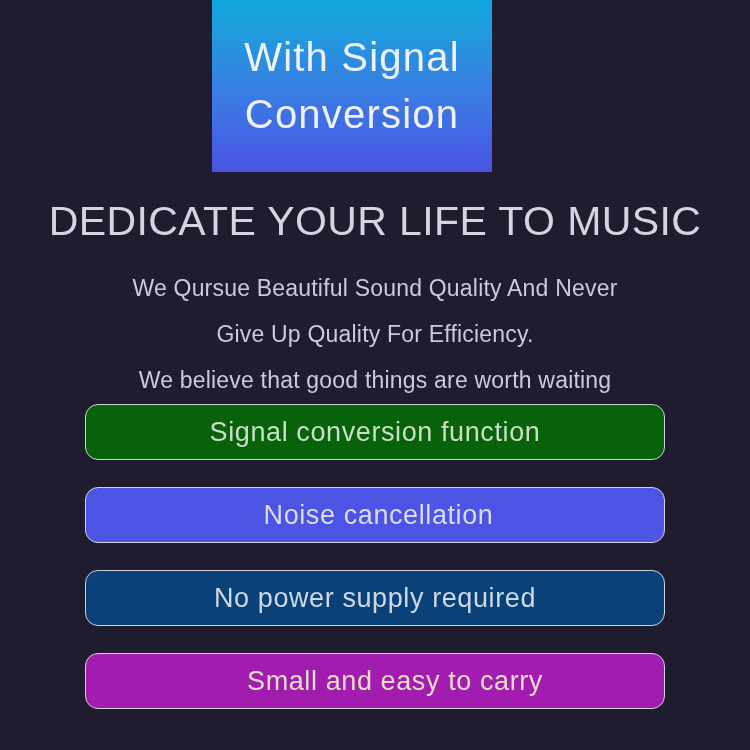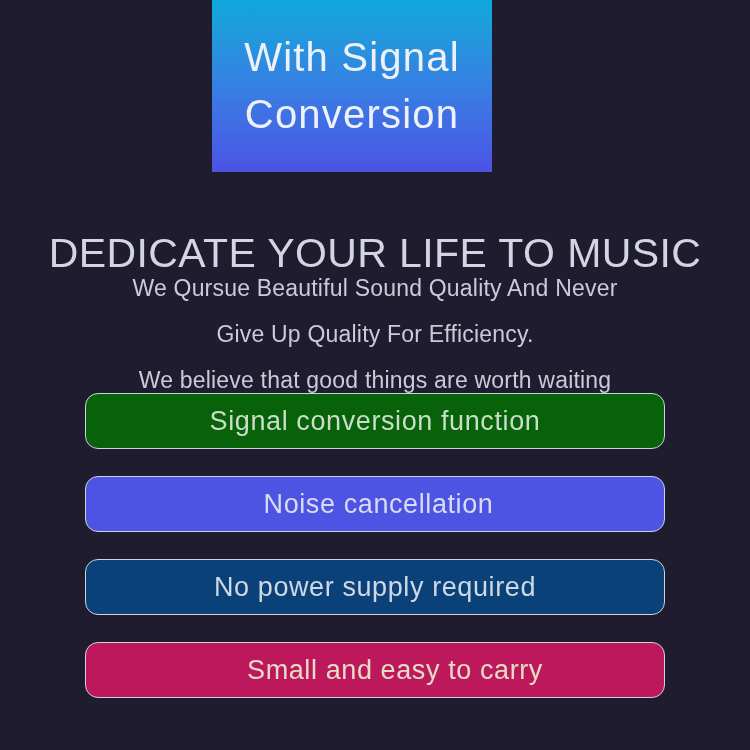--- a/index.html
+++ b/index.html
@@ -51,21 +51,20 @@
     position: absolute;
     left: 0;
     top: 198px;
     width: 750px;
     text-align: center;
     color: #d3d5e0;
     font-size: 41px;
     font-weight: 300;
     letter-spacing: 0.4px;
     white-space: nowrap;
-    margin-top: 32px;
   }
 
   
   .paragraph {
     position: absolute;
     left: 0;
     top: 265px;
     width: 750px;
     text-align: center;
   }
@@ -75,21 +74,21 @@
     font-weight: 300;
     line-height: 46px;
     letter-spacing: 0.2px;
     white-space: nowrap;
   }
 
   
   .features {
     position: absolute;
     left: 85px;
-    top: 393px;
+    top: 404px;
     width: 580px;
   }
   .feature-btn {
     display: flex;
     align-items: center;
     justify-content: center;
     width: 580px;
     height: 56px;
     margin-bottom: 27px;
     border: 1.5px solid #cfd2dd;
@@ -104,21 +103,21 @@
     letter-spacing: 0.6px;
     line-height: 1;
     white-space: nowrap;
   }
   .feature-btn.green  { background: #07620a; }
   .feature-btn.green  .feature-label { color: #c9ddc9; }
   .feature-btn.purple { background: #4d53e3; padding-left: 7px; }
   .feature-btn.purple .feature-label { color: #d9dbf0; }
   .feature-btn.blue   { background: #0a4179; }
   .feature-btn.blue   .feature-label { color: #cfd8e4; }
-  .feature-btn.brown  { background: #be185d; padding-left: 40px; }
+  .feature-btn.brown  { background: #a21caf; padding-left: 40px; }
   .feature-btn.brown  .feature-label { color: #e6dbc6; }
 </style>
 </head>
 <body>
 
 <div class="page">
 
   <div class="banner">
     <div class="banner-line">With Signal</div>
     <div class="banner-line">Conversion</div>

